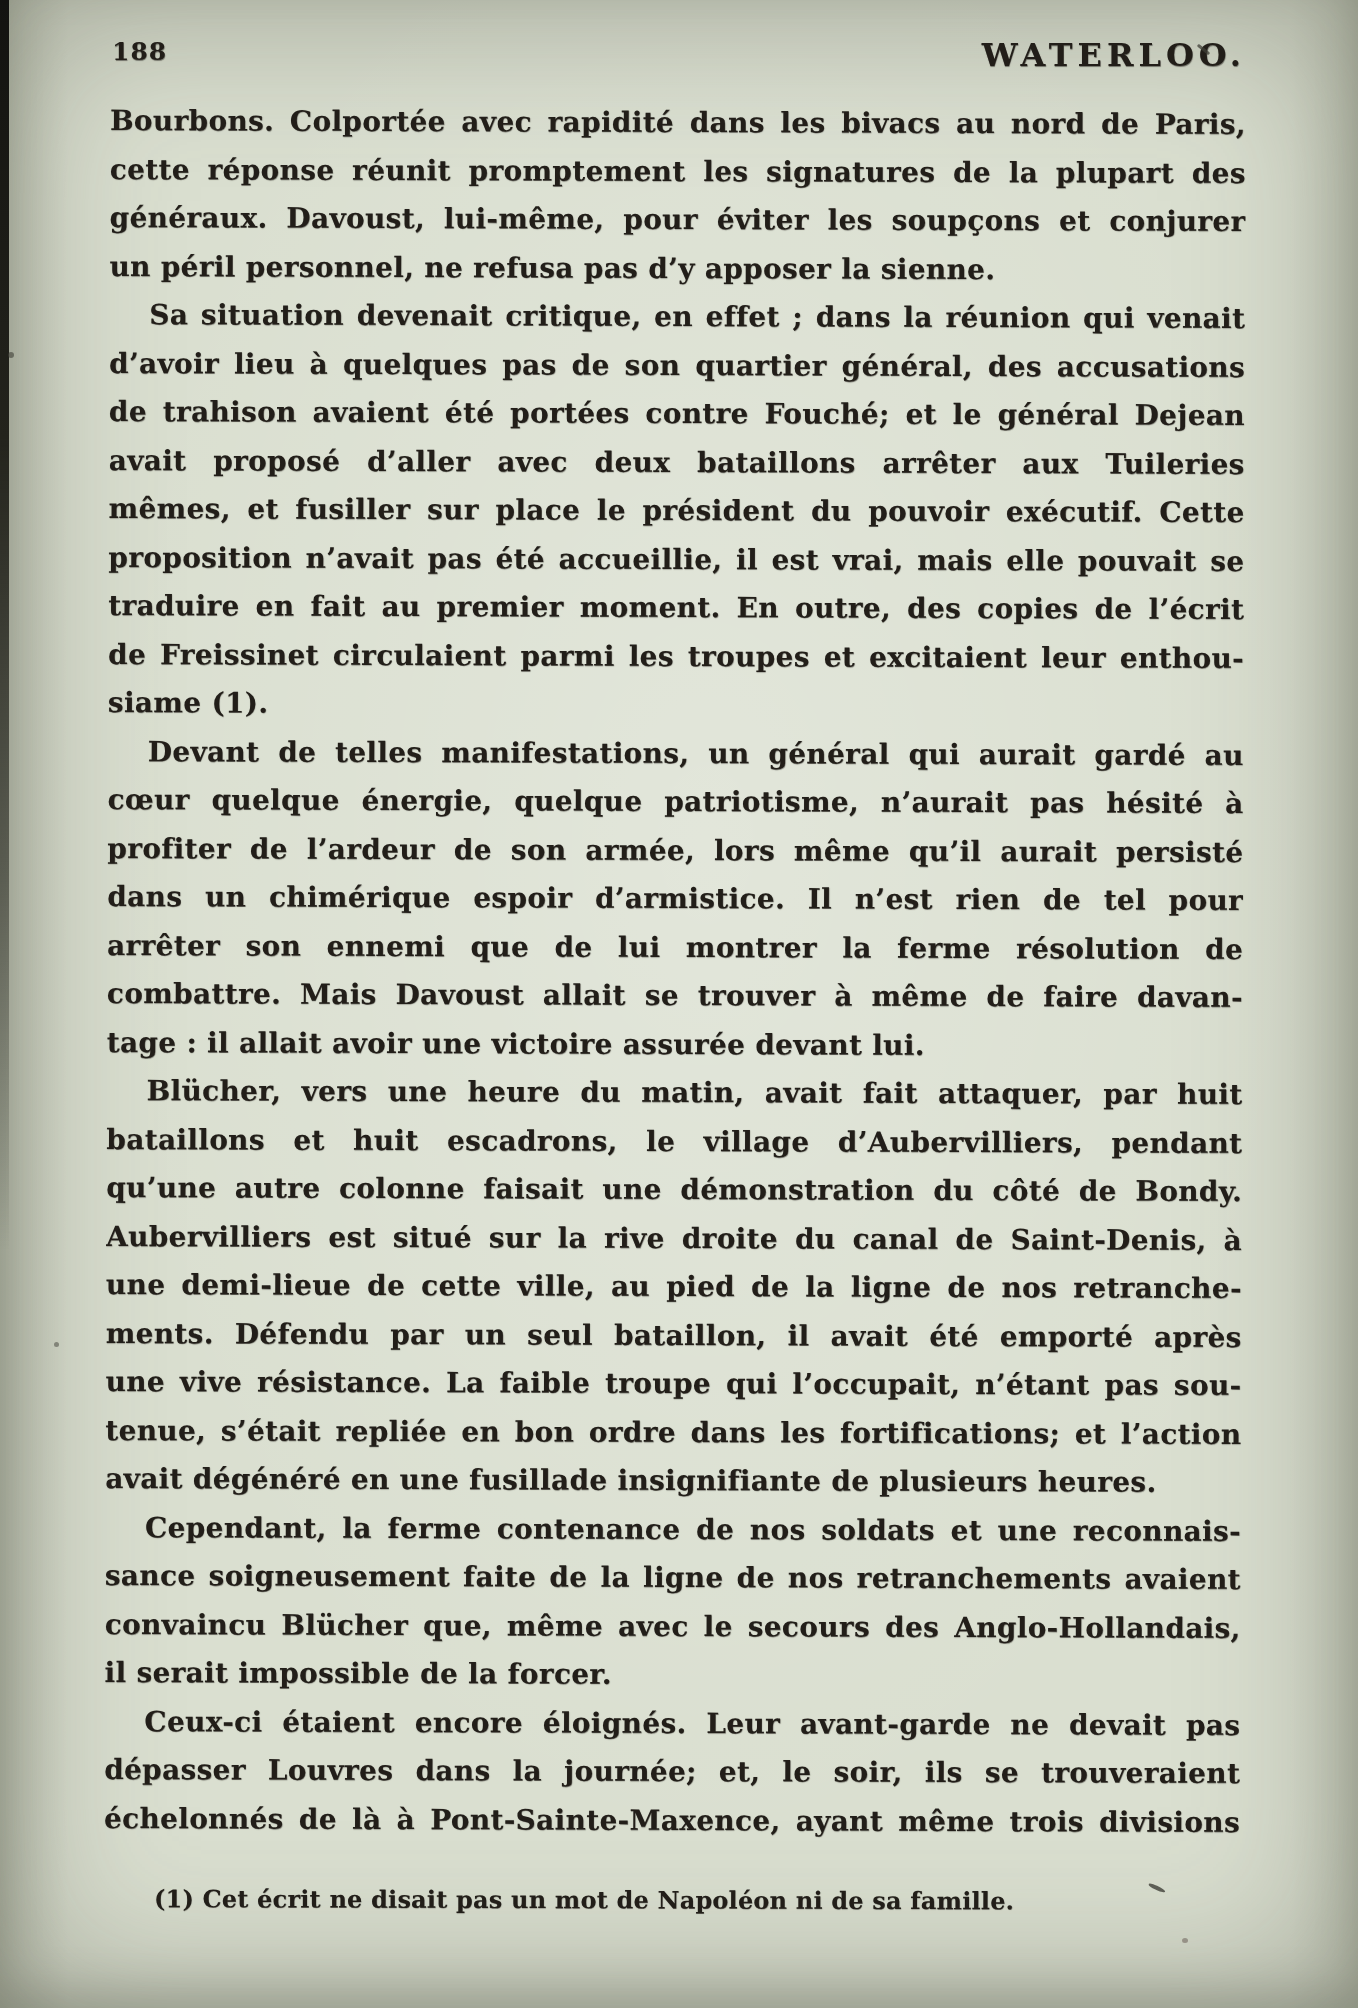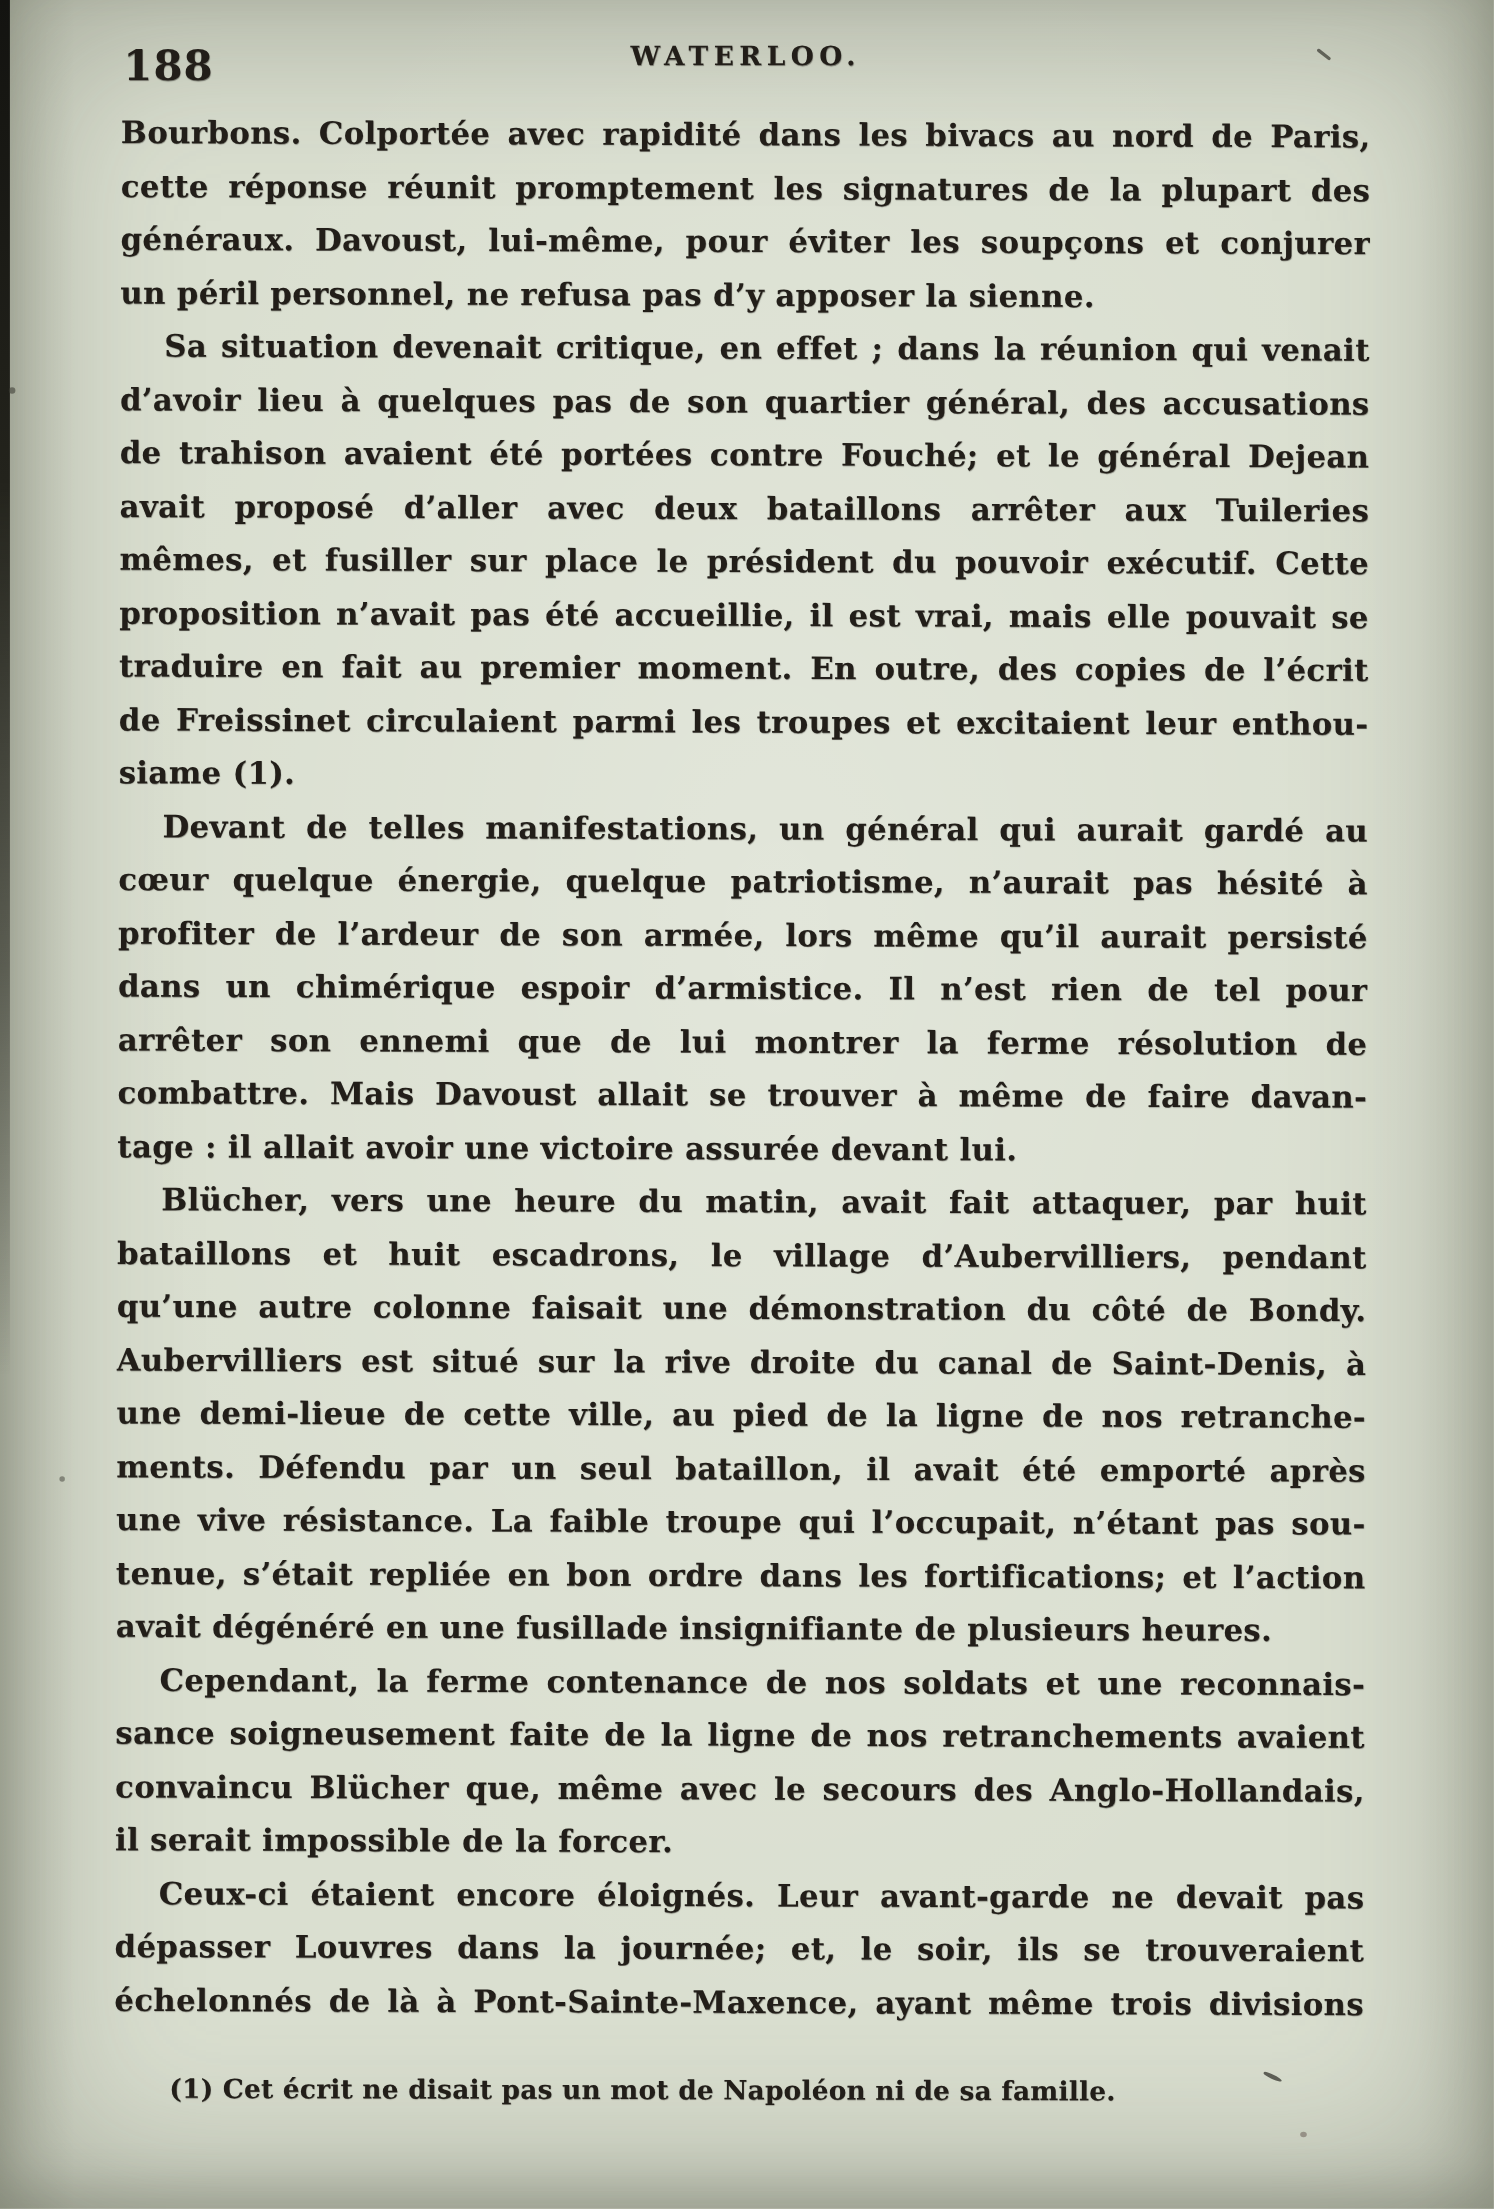--- a/index.html
+++ b/index.html
@@ -21,26 +21,26 @@
     position:absolute;inset:0;pointer-events:none;
     box-shadow:inset 0 0 150px 22px rgba(75,80,63,0.38), inset 0 -18px 40px rgba(75,80,63,0.25);
   }
   .left-edge{
     position:absolute;left:0;top:0;width:9px;height:1250px;pointer-events:none;
     background:linear-gradient(180deg,#131310 0%,#23231c 35%,rgba(35,35,28,0.55) 70%,rgba(35,35,28,0) 100%);
     filter:blur(0.4px);
   }
   .page-number{
     position:absolute;top:37px;left:112px;
-    font-size:38px;font-weight:700;letter-spacing:1px;
+    font-size:25px;font-weight:700;letter-spacing:1px;
     text-shadow:0.4px 0.6px 0.8px rgba(34,30,25,0.5);
   }
   .running-title{
-    position:absolute;top:36px;left:110px;width:1136px;text-align:center;
-    font-size:24px;font-weight:700;letter-spacing:5px;
+    position:absolute;top:36px;left:110px;width:1136px;text-align:right;
+    font-size:32px;font-weight:700;letter-spacing:5px;
     text-shadow:0.4px 0.6px 0.8px rgba(34,30,25,0.5);
   }
   .body-text{
     position:absolute;top:97px;left:110px;width:1136px;
     font-size:28px;font-weight:700;line-height:48.5px;letter-spacing:0.3px;
     transform:rotate(0.2deg);transform-origin:0 0;
     text-shadow:0.4px 0.6px 0.8px rgba(34,30,25,0.5);
   }
   .paragraph{margin:0;}
   .line{

